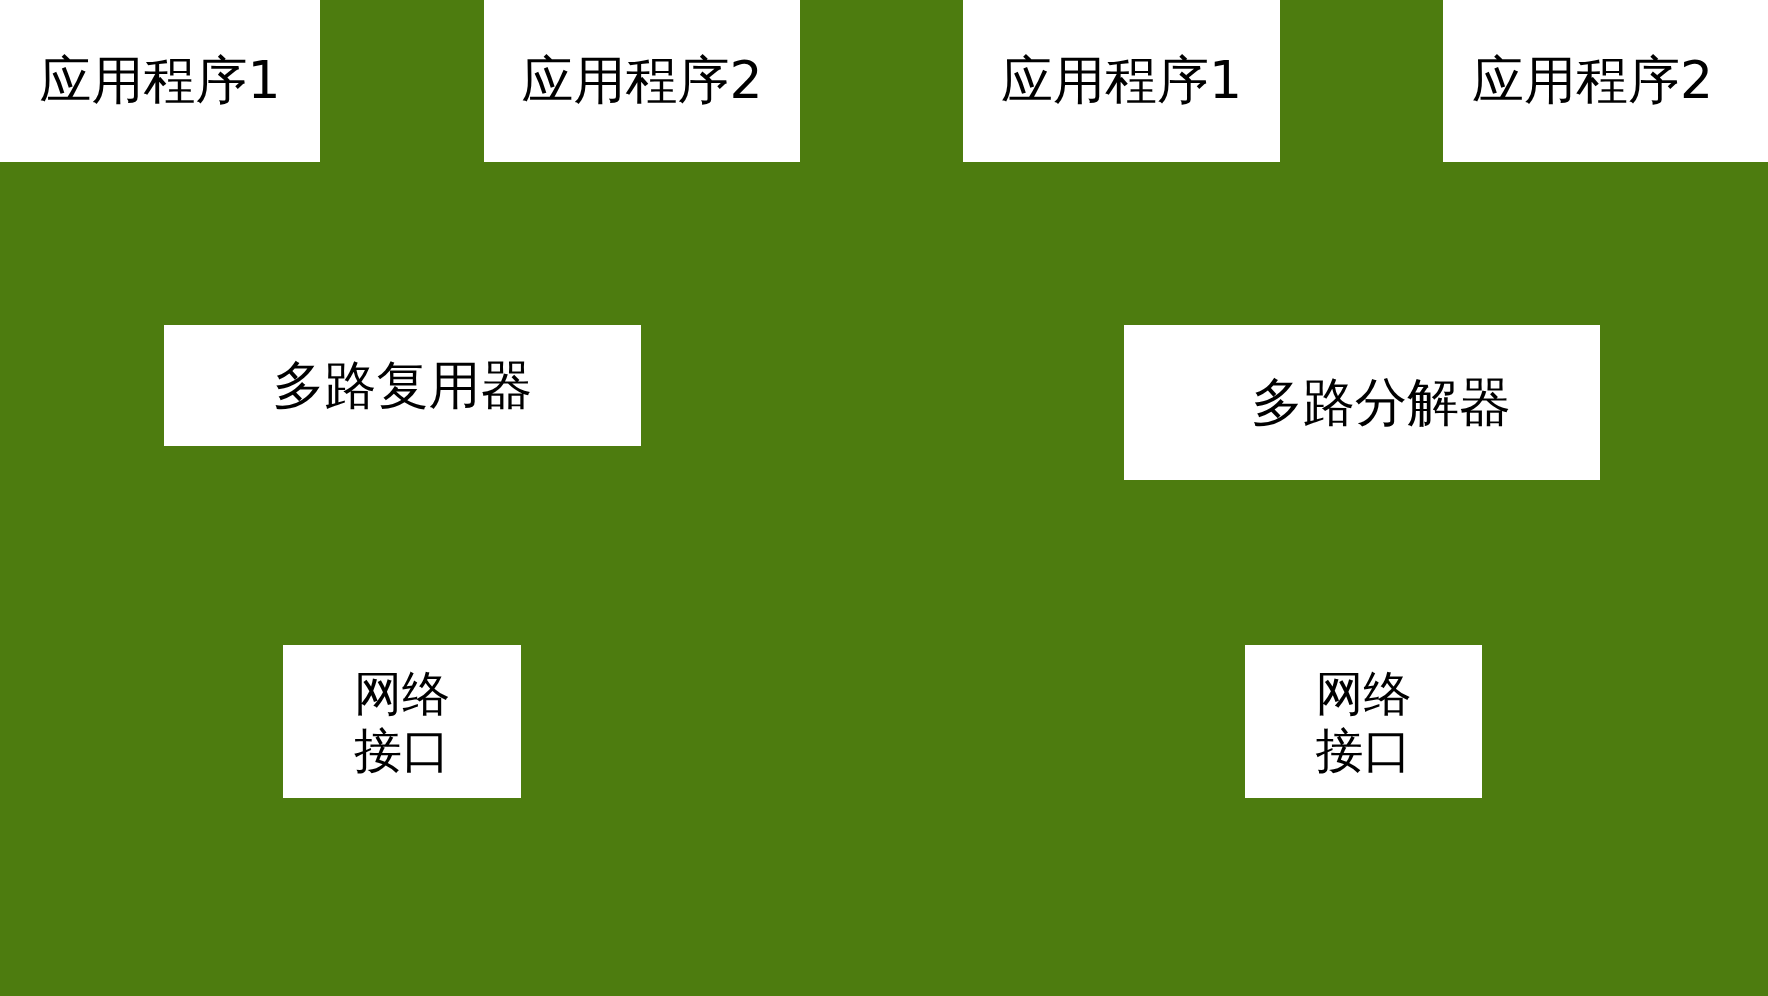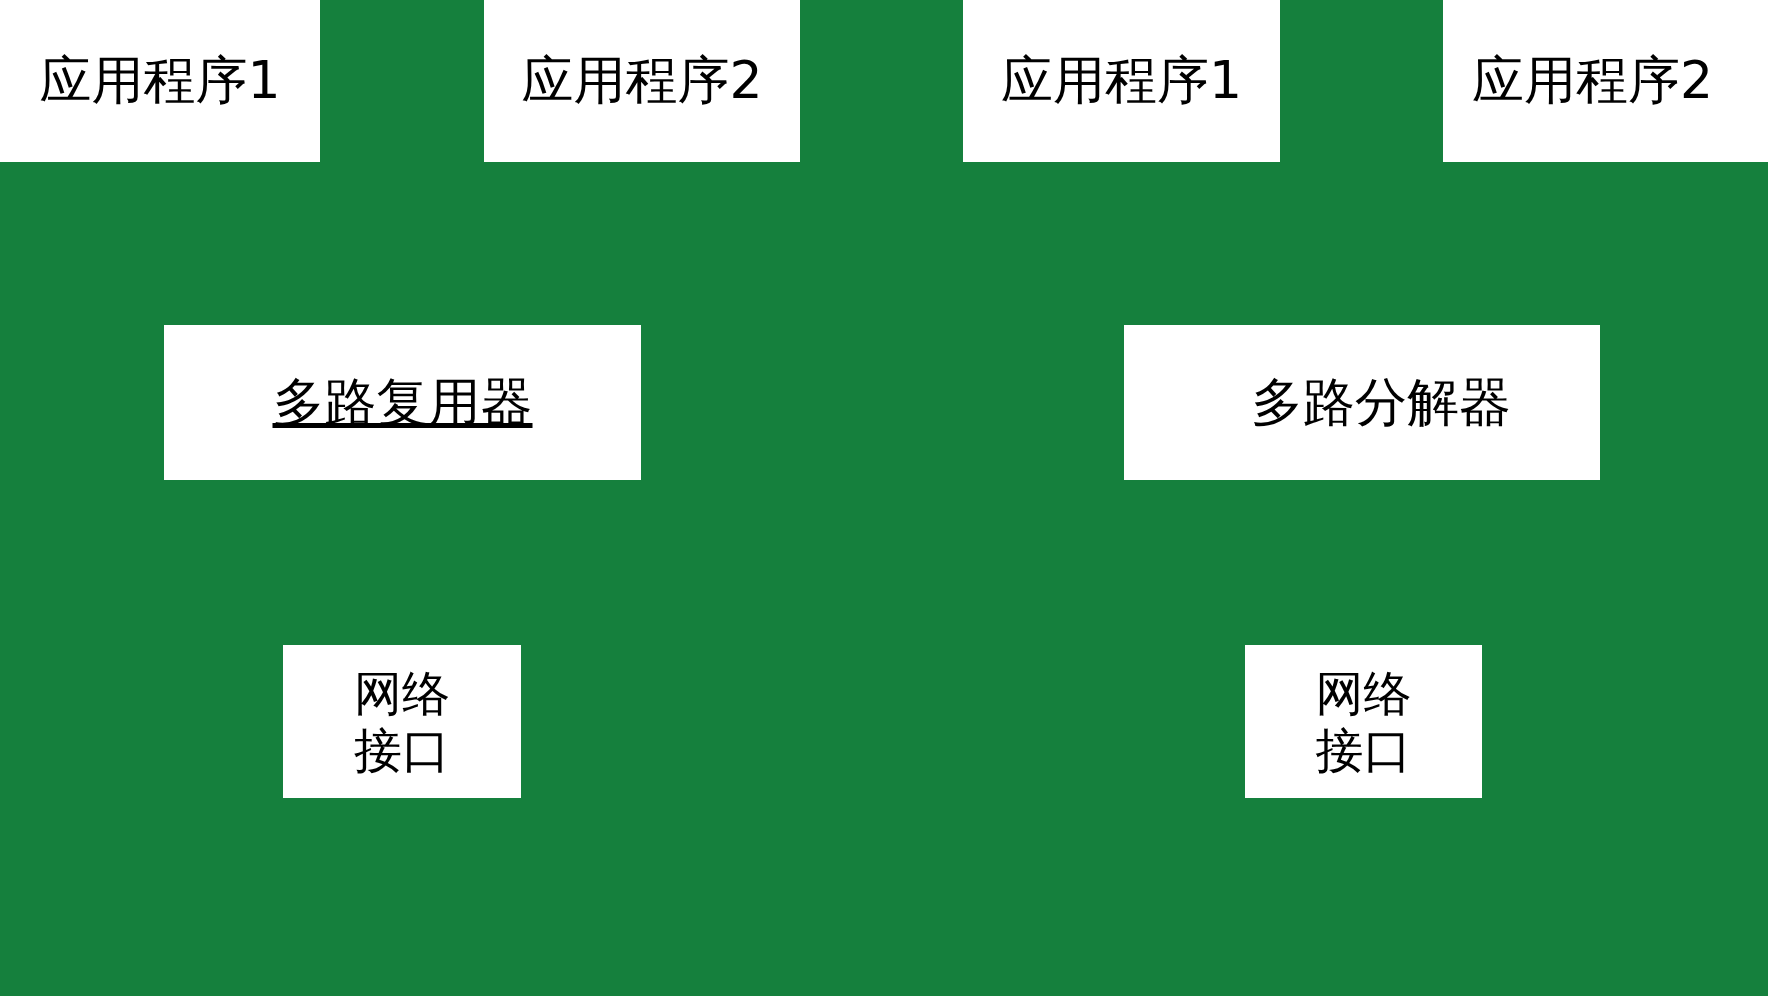--- a/index.html
+++ b/index.html
@@ -8,21 +8,21 @@
     padding: 0;
     background: #000000;
   }
   body {
     font-family: "DejaVu Sans", "Liberation Sans", sans-serif;
   }
   #canvas {
     position: relative;
     width: 1768px;
     height: 996px;
-    background: #15803d;
+    background: #4d7c0f;
     overflow: hidden;
   }
   .node {
     position: absolute;
     background: #ffffff;
     color: #000000;
     display: flex;
     align-items: center;
     justify-content: center;
     text-align: center;
@@ -49,23 +49,22 @@
     top: -22px;
     width: 316px;
     height: 184px;
     font-size: 52px;
     padding-top: 22px;
   }
   .n-mux {
     left: 164px;
     top: 325px;
     width: 477px;
-    height: 155px;
+    height: 121px;
     font-size: 52px;
-    text-decoration: underline;
   }
   .n-netif-left {
     left: 283px;
     top: 645px;
     width: 238px;
     height: 153px;
     font-size: 48px;
   }
 
   

